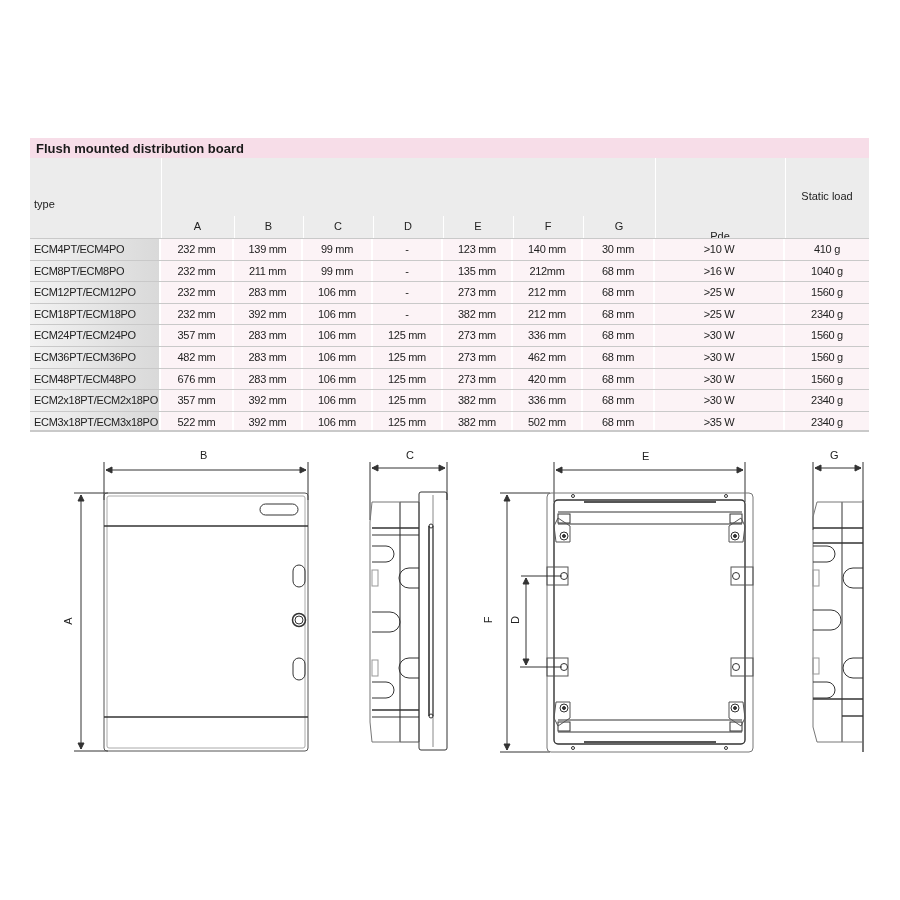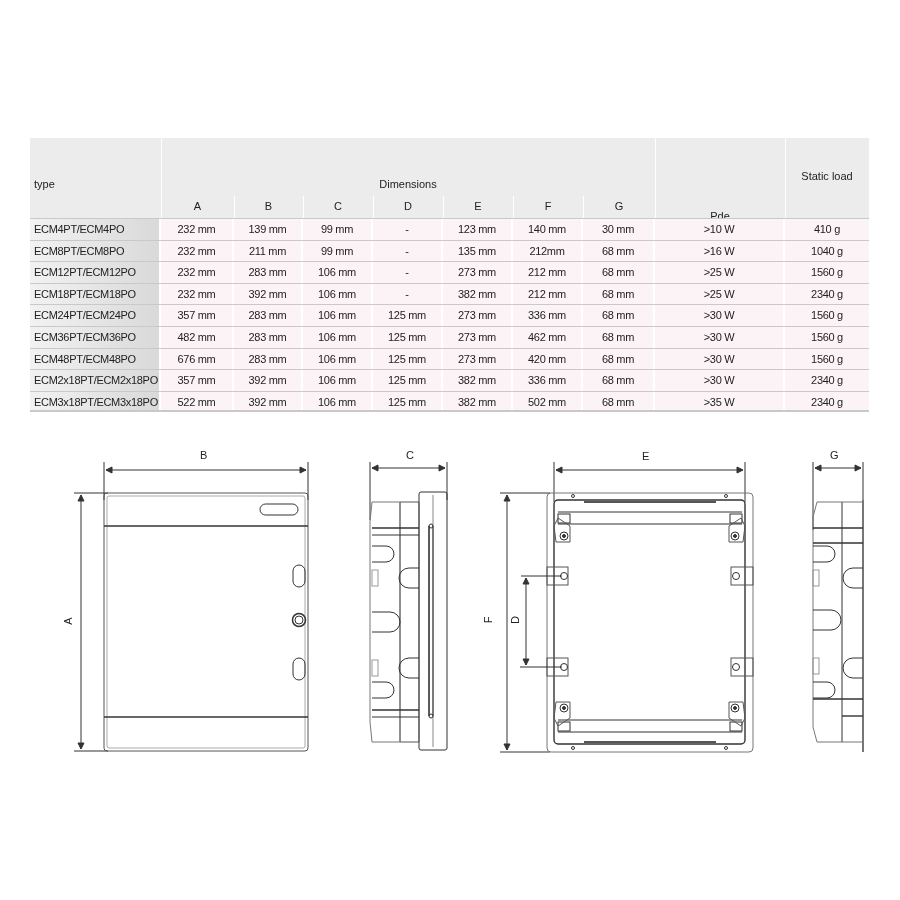--- a/index.html
+++ b/index.html
@@ -30,34 +30,34 @@
   .dlabel { position:absolute; font-size:11px; color:#222; }
   .drawing { position:absolute; }
 </style>
 </head>
 <body>
 
 <div class="sheet">
 
 
   <div class="tbl">
+    <div class="title-bar">Flush mounted distribution board</div>
 
     <div class="hdr">
       <div class="vline" style="left:131px"></div>
       <div class="shortline" style="left:204px"></div>
       <div class="shortline" style="left:273px"></div>
       <div class="shortline" style="left:343px"></div>
       <div class="shortline" style="left:413px"></div>
       <div class="shortline" style="left:483px"></div>
       <div class="shortline" style="left:553px"></div>
       <div class="vline" style="left:625px"></div>
       <div class="vline" style="left:755px"></div>
 
       <div class="cell" style="left:4px;top:40px;text-align:right">type</div>
-      <div class="cell" style="left:131px;width:494px;top:40px">Dimensions</div>
 
       <div class="cell" style="left:131px;width:73px;top:62px">A</div>
       <div class="cell" style="left:204px;width:69px;top:62px">B</div>
       <div class="cell" style="left:273px;width:70px;top:62px">C</div>
       <div class="cell" style="left:343px;width:70px;top:62px">D</div>
       <div class="cell" style="left:413px;width:70px;top:62px">E</div>
       <div class="cell" style="left:483px;width:70px;top:62px">F</div>
       <div class="cell" style="left:553px;width:72px;top:62px">G</div>
 
       <div class="cell" style="left:625px;width:130px;top:72px">Pde</div>

